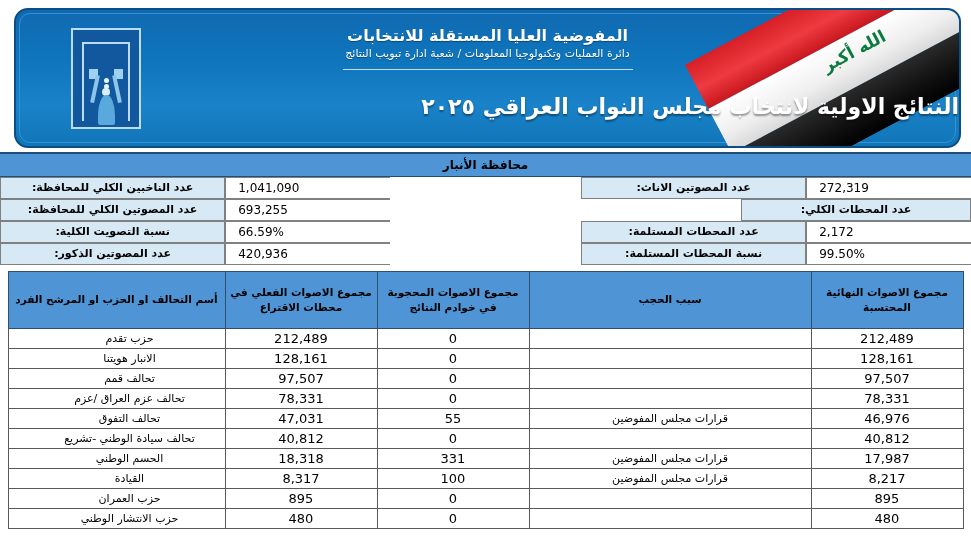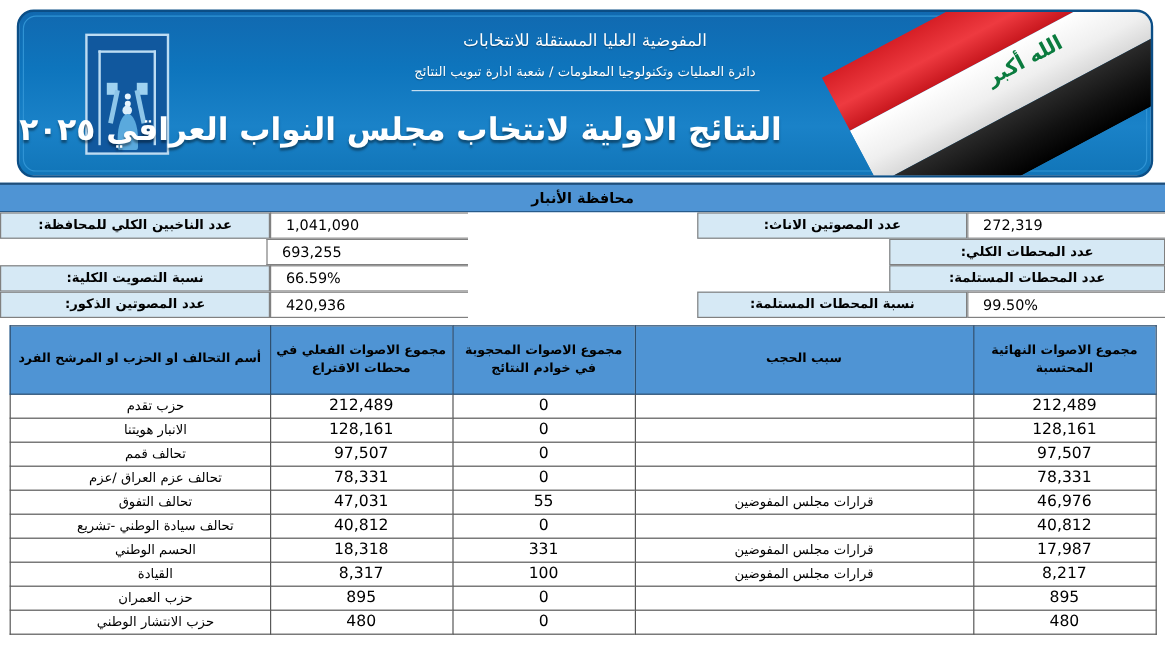--- a/index.html
+++ b/index.html
@@ -152,43 +152,44 @@
 
   .banner-text {
     position: absolute;
     left: 0;
     right: 0;
     top: 16px;
     text-align: center;
     color: #ffffff;
   }
   .org-line1 {
-    font-size: 14px;
+    font-size: 16px;
     letter-spacing: 0.2px;
-    margin-bottom: 11px;
+    margin-bottom: 2px;
     text-shadow: 0 1px 1px rgba(0,0,0,.35);
+    font-weight: bold;
   }
   .org-line2 {
     font-size: 11px;
     text-shadow: 0 1px 1px rgba(0,0,0,.35);
   }
   .rule {
     width: 290px;
     height: 1px;
     background: rgba(255,255,255,.75);
     margin: 9px auto 0;
   }
   .main-title {
     position: absolute;
     left: 0;
     right: 0;
     top: 84px;
-    text-align: left;
+    text-align: right;
     color: #ffffff;
-    font-size: 26px;
+    font-size: 22px;
     font-weight: bold;
     text-shadow: 0 2px 2px rgba(0,0,0,.4);
     white-space: nowrap;
   }
 
   
   .gov-bar {
     width: 971px;
     height: 22px;
     line-height: 22px;
@@ -338,37 +339,39 @@
 
   <div class="stats-col">
     <div class="stat-row">
       <div class="stat-value">272,319</div>
       <div class="stat-label">عدد المصوتين الاناث:</div>
     </div>
     <div class="stat-row">
       <div class="stat-label">عدد المحطات الكلي:</div>
     </div>
     <div class="stat-row">
+      <div class="stat-value">2,172</div>
       <div class="stat-label">عدد المحطات المستلمة:</div>
     </div>
     <div class="stat-row">
       <div class="stat-value">99.50%</div>
       <div class="stat-label">نسبة المحطات المستلمة:</div>
     </div>
   </div>
 
   <div class="stats-gap"></div>
 
   <div class="stats-col">
     <div class="stat-row">
       <div class="stat-value">1,041,090</div>
       <div class="stat-label">عدد الناخبين الكلي للمحافظة:</div>
     </div>
     <div class="stat-row">
       <div class="stat-value">693,255</div>
+      <div class="stat-label">عدد المصوتين الكلي للمحافظة:</div>
     </div>
     <div class="stat-row">
       <div class="stat-value">66.59%</div>
       <div class="stat-label">نسبة التصويت الكلية:</div>
     </div>
     <div class="stat-row">
       <div class="stat-value">420,936</div>
       <div class="stat-label">عدد المصوتين الذكور:</div>
     </div>
   </div>

